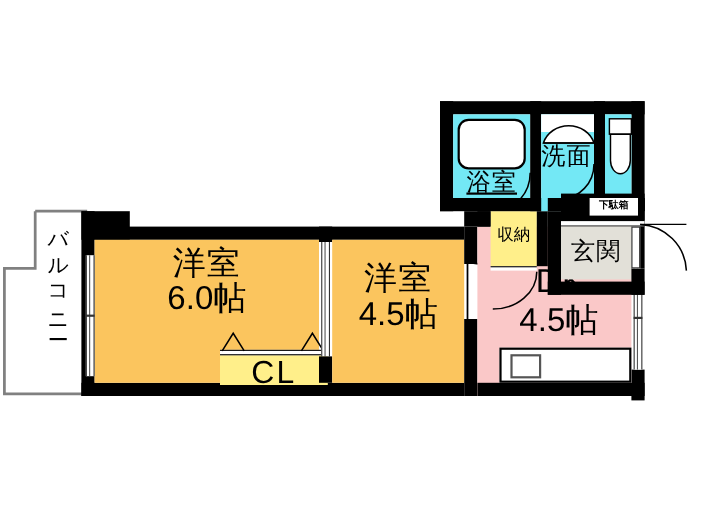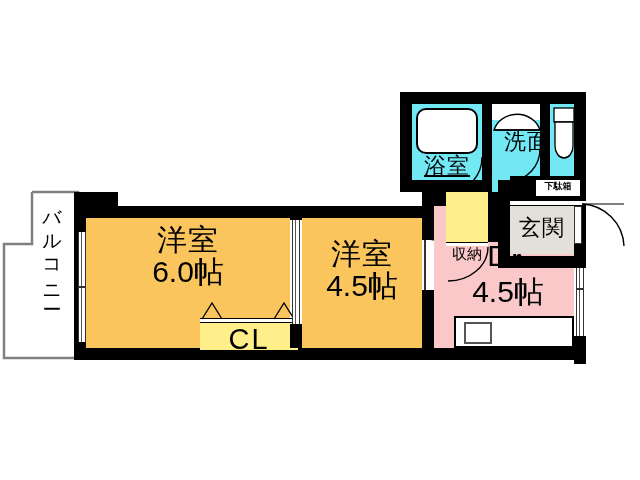--- a/index.html
+++ b/index.html
@@ -136,21 +136,21 @@
 
   <div class="abs wall" style="left:434px; top:348px; width:152px; height:12px;"></div>
 
   <div class="abs counter" style="left:454px; top:316px; width:120px; height:32px;"></div>
   <div class="abs sinkbox" style="left:464px; top:322px; width:28px; height:22px;"></div>
 
   <div class="abs wall" style="left:434px; top:192px; width:12px; height:14px;"></div>
   <div class="abs fill-closet" style="left:446px; top:192px; width:42px; height:50px;"></div>
   <div class="abs wall" style="left:488px; top:192px; width:10px; height:50px;"></div>
   <div class="abs" style="left:446px; top:242px; width:42px; height:4px; background:#ffffff; border-top:1px solid #000;"></div>
-  <div class="lbl lbl-small" style="left:446px; top:206px; width:42px;margin-top:40px;">収納</div>
+  <div class="lbl lbl-small" style="left:446px; top:206px; width:42px;">収納</div>
   <svg class="abs" style="left:446px; top:246px; width:46px; height:36px;">
     <path d="M42,1 A40,34 0 0 1 2,35" fill="none" stroke="#000" stroke-width="1.4"></path>
   </svg>
 
   <div class="abs wall" style="left:400px; top:92px; width:186px; height:12px;"></div>
   <div class="abs wall" style="left:400px; top:92px; width:12px; height:100px;"></div>
   <div class="abs wall" style="left:400px; top:180px; width:98px; height:12px;"></div>
   <div class="abs wall" style="left:574px; top:92px; width:12px; height:100px;"></div>
 
   <div class="abs fill-water" style="left:412px; top:104px; width:70px; height:76px;"></div>
@@ -161,21 +161,21 @@
   <svg class="abs" style="left:450px; top:156px; width:34px; height:36px;">
     <path d="M32,1 A31,34 0 0 1 2,35" fill="none" stroke="#000" stroke-width="1.4"></path>
   </svg>
 
   <div class="abs fill-water" style="left:492px; top:104px; width:48px; height:88px;"></div>
   <div class="abs fill-white" style="left:492px; top:104px; width:48px; height:16px;"></div>
   <svg class="abs" style="left:490px; top:100px; width:54px; height:32px;">
     <path d="M4,30 A24,22 0 0 1 50,30 Z" fill="#ffffff" stroke="#000" stroke-width="1.4"></path>
     <line x1="4" y1="30" x2="50" y2="30" stroke="#000" stroke-width="1.4"></line>
   </svg>
-  <div class="lbl lbl-water" style="left:492px; top:130px; width:40px;margin-left:12px;">洗面</div>
+  <div class="lbl lbl-water" style="left:492px; top:130px; width:40px;">洗面</div>
   <div class="abs wall" style="left:540px; top:92px; width:10px; height:100px;"></div>
 
   <svg class="abs" style="left:508px; top:148px; width:34px; height:34px;">
     <path d="M32,1 A31,32 0 0 1 2,33" fill="none" stroke="#000" stroke-width="1.4"></path>
   </svg>
 
   <div class="abs fill-water" style="left:550px; top:104px; width:24px; height:76px;"></div>
   <svg class="abs" style="left:548px; top:106px; width:30px; height:62px;">
     <rect x="6" y="2" width="20" height="14" fill="#ffffff" stroke="#000" stroke-width="1.3"></rect>
     <path d="M7,16 L25,16 L25,40 A9,12 0 0 1 7,40 Z" fill="#ffffff" stroke="#000" stroke-width="1.3"></path>

